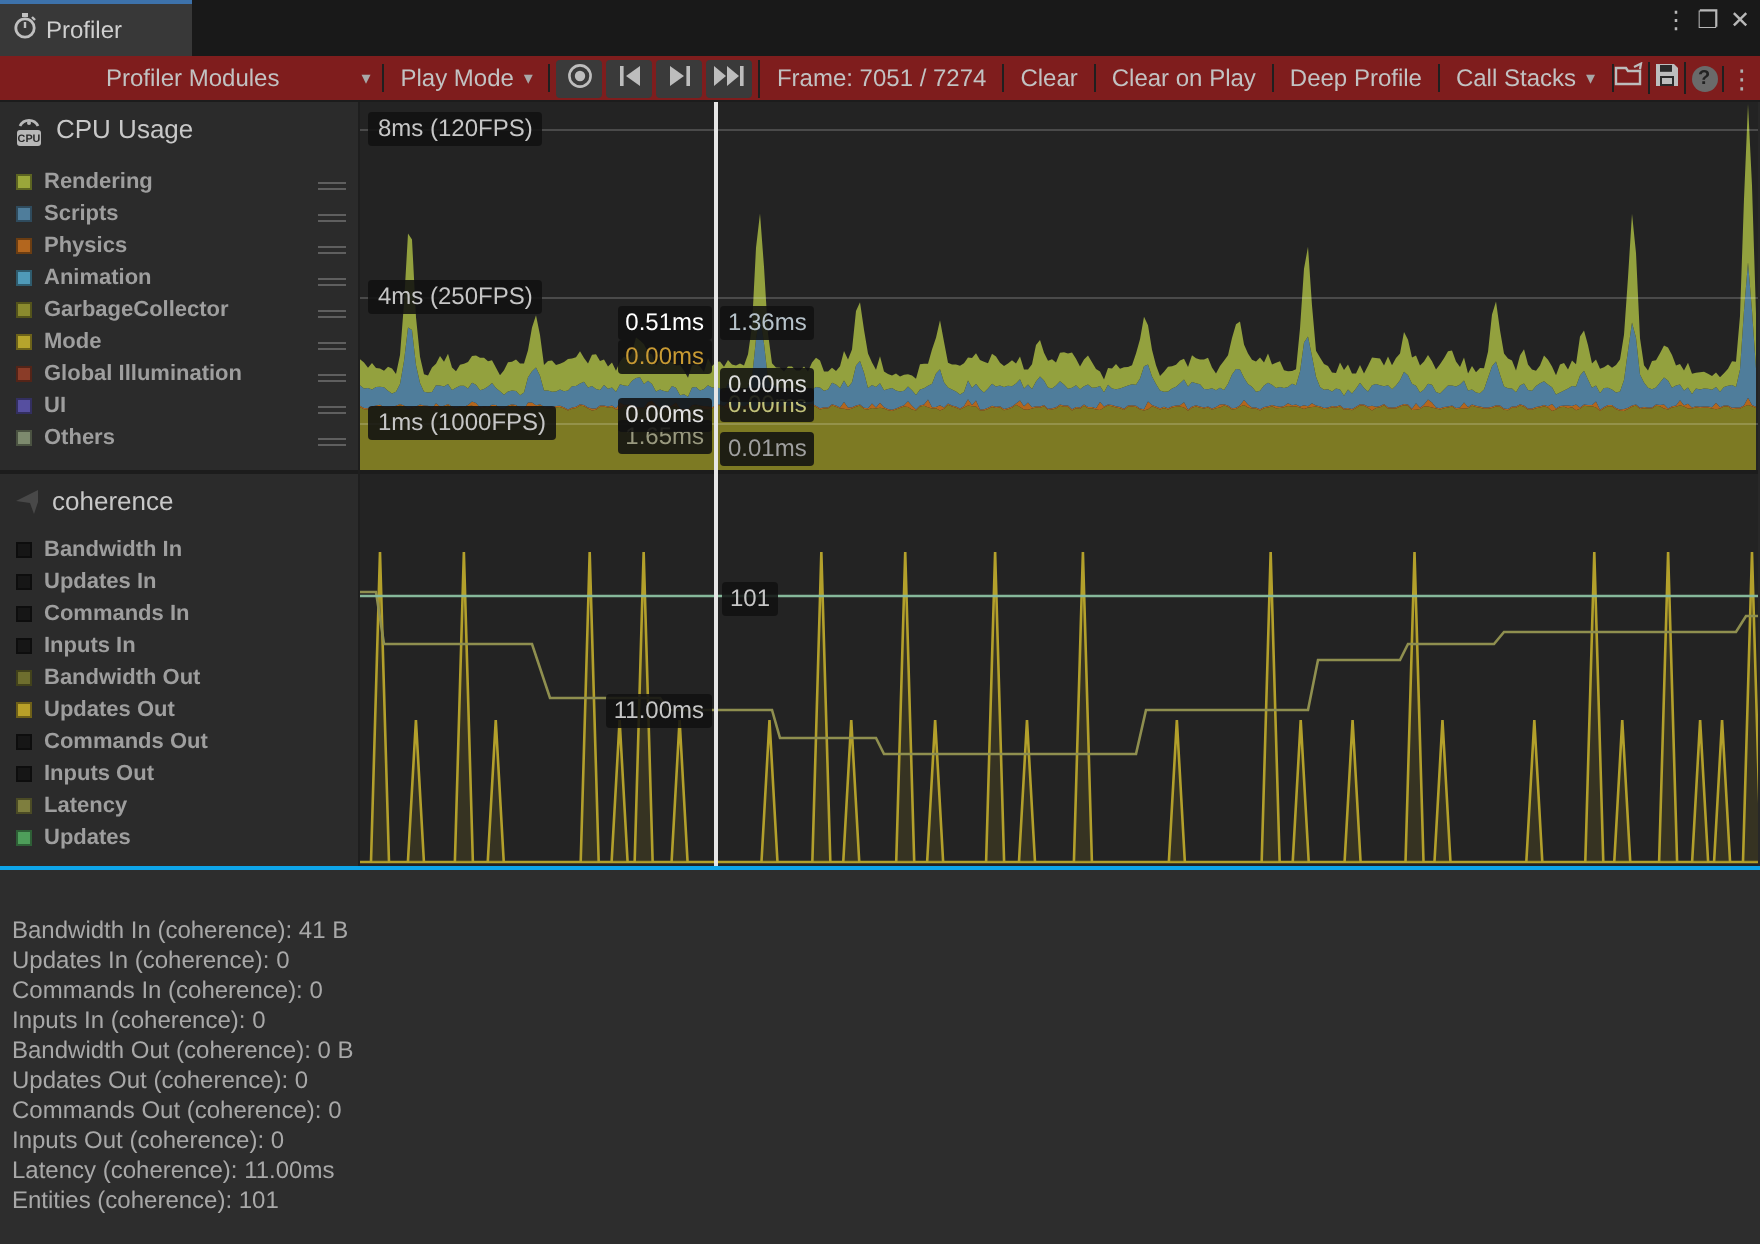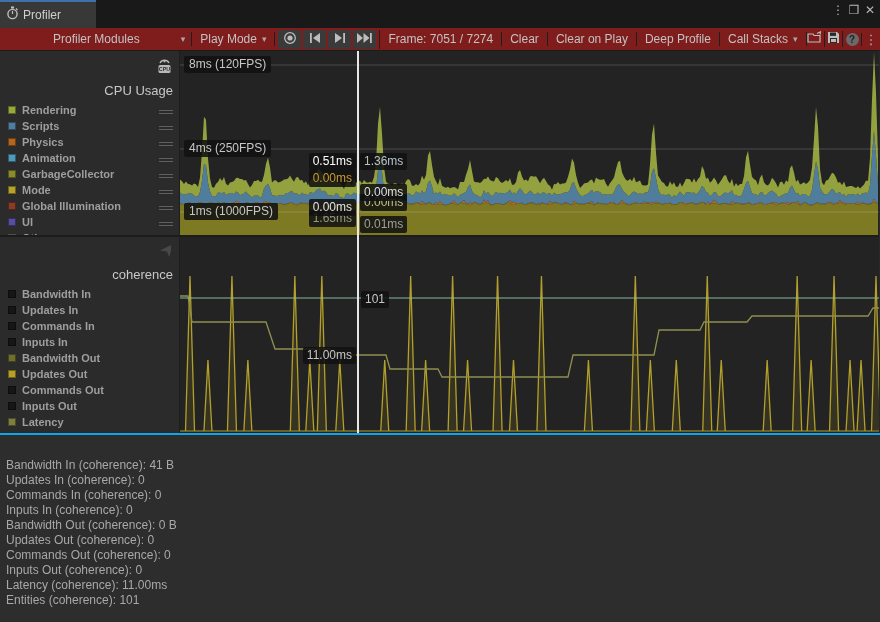--- a/index.html
+++ b/index.html
@@ -27,21 +27,21 @@
   .spacer { flex:1; }
   .help-circle { width:13px; height:13px; border-radius:50%; background:#6a6a6a; color:#222; font-size:10px; font-weight:bold; text-align:center; line-height:13px; }
   .kebab { color:#b0b0b0; font-size:13px; }
 
   
   .main { display:flex; height:382px; }
   .sidebar { width:180px; background:#2b2b2b; border-right:1px solid #1e1e1e; }
   .module { height:184px; overflow:hidden; }
   .module.second { height:196px; }
   .mod-divider { height:2px; background:#1c1c1c; }
-  .mod-header { display:flex; align-items:flex-end; gap:5px; padding:6px 6px 4px 6px;flex-direction:column; }
+  .mod-header { display:flex; align-items:flex-start; gap:5px; padding:6px 6px 4px 6px; }
   .mod-title { font-size:13px; color:#c8c8c8; }
   .legend-item { display:flex; align-items:center; height:16px; padding-left:8px; position:relative;font-weight:bold; }
   .chip { width:8px; height:8px; margin-right:6px; flex:none; border:1px solid rgba(0,0,0,.4); }
   .legend-label { font-size:11px; color:#9e9e9e; white-space:nowrap; }
   .handle { position:absolute; right:6px; top:6px; width:14px; }
   .handle i { display:block; height:1px; background:#5f5f5f; margin:2px 0; }
 
   
   .charts-col { width:699px; position:relative; }
   .chart { position:relative; background:#232323; overflow:hidden; }

